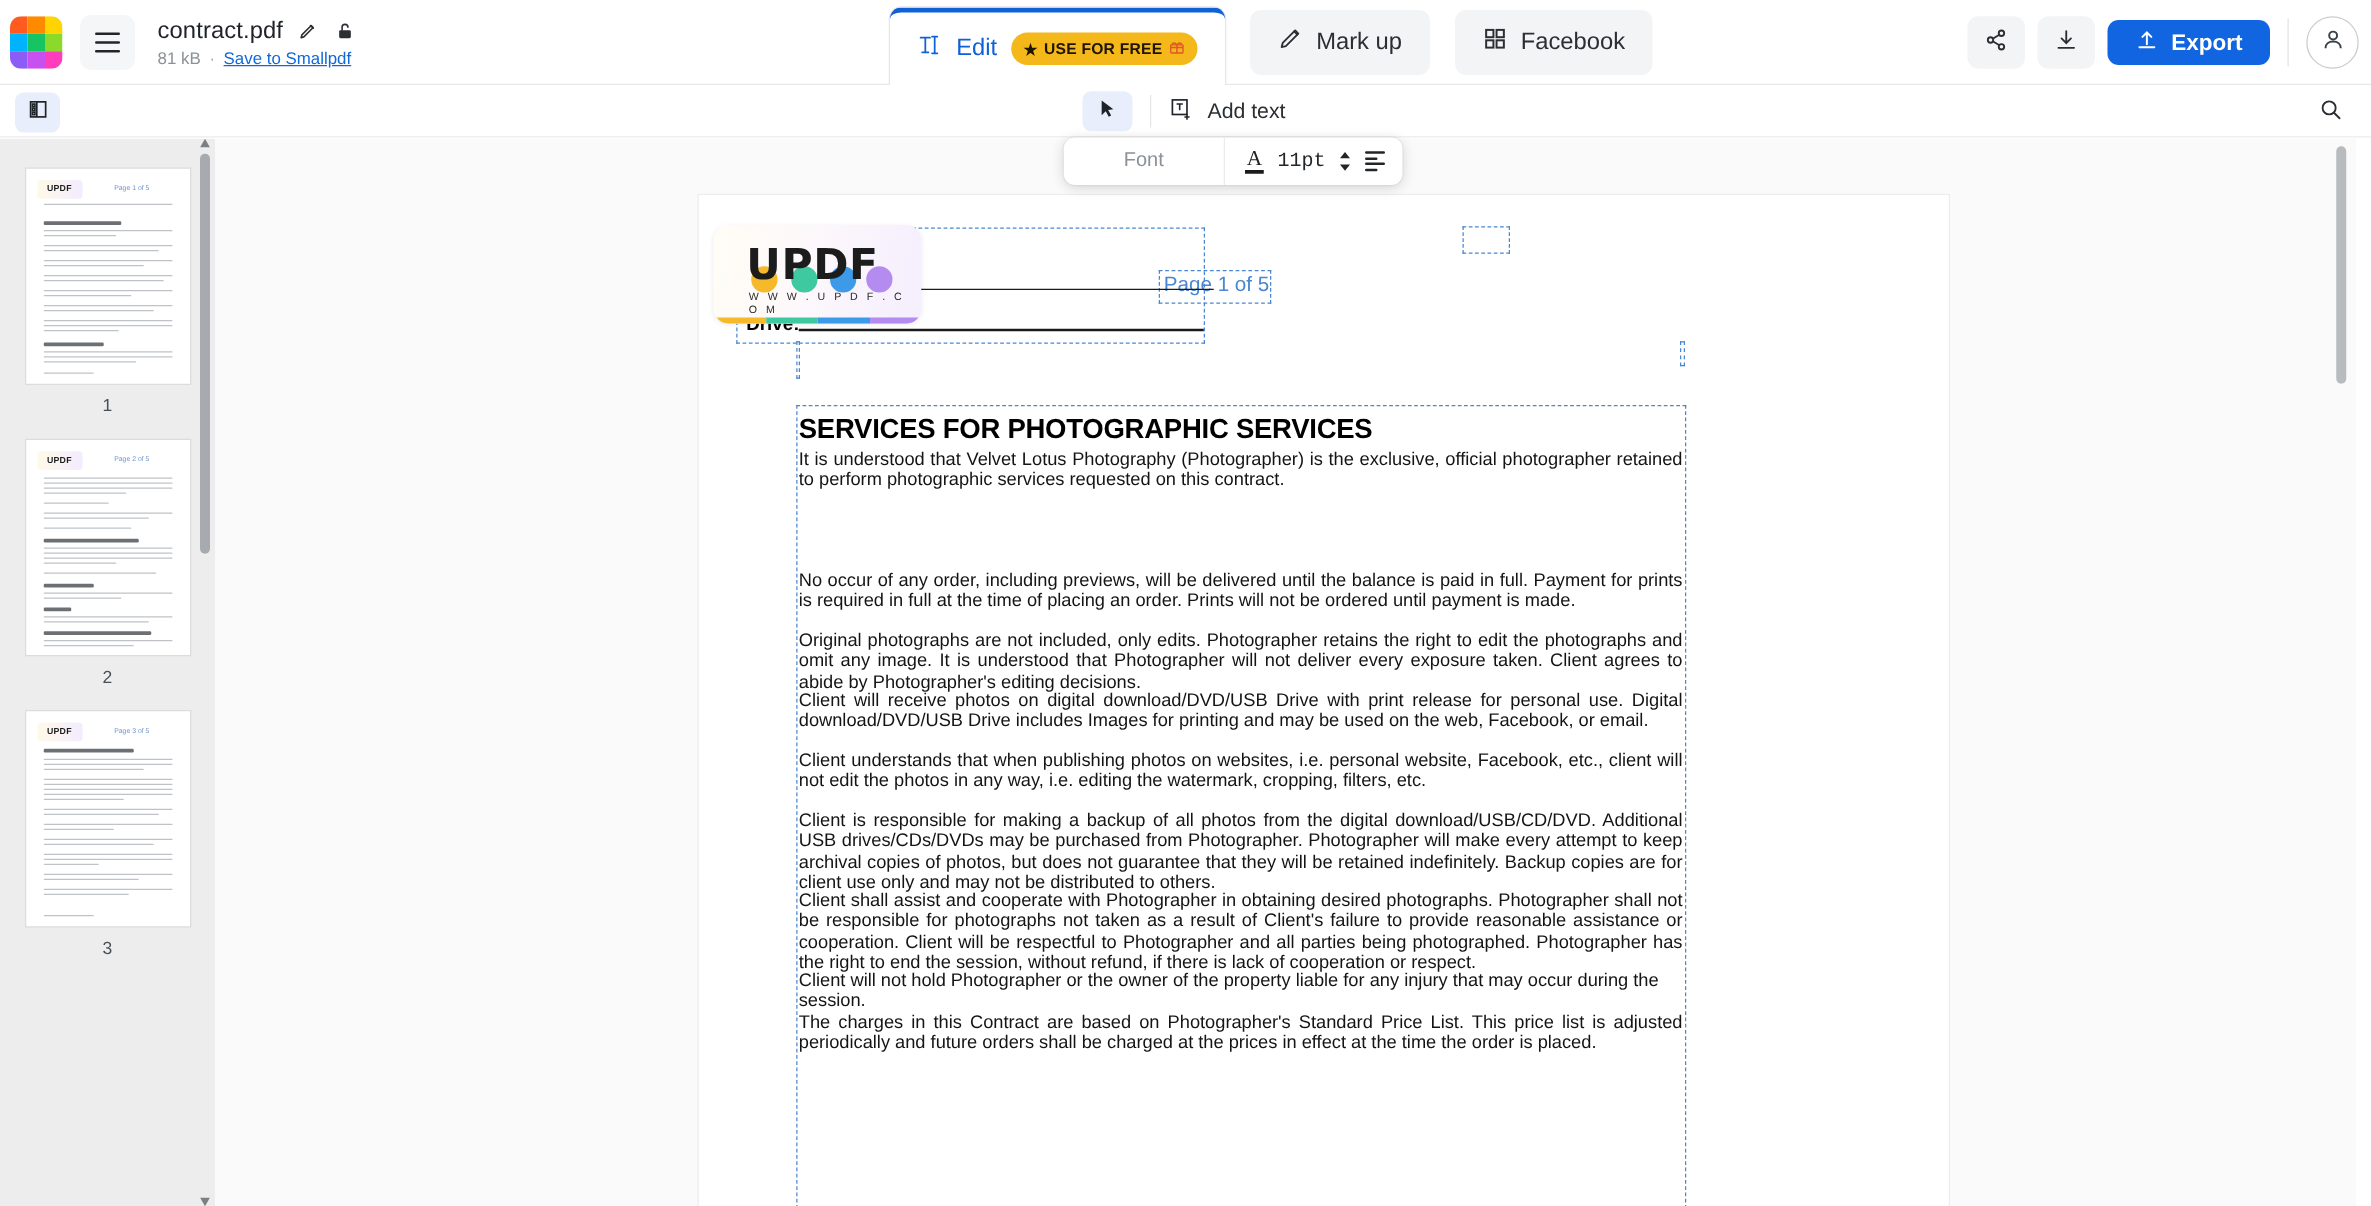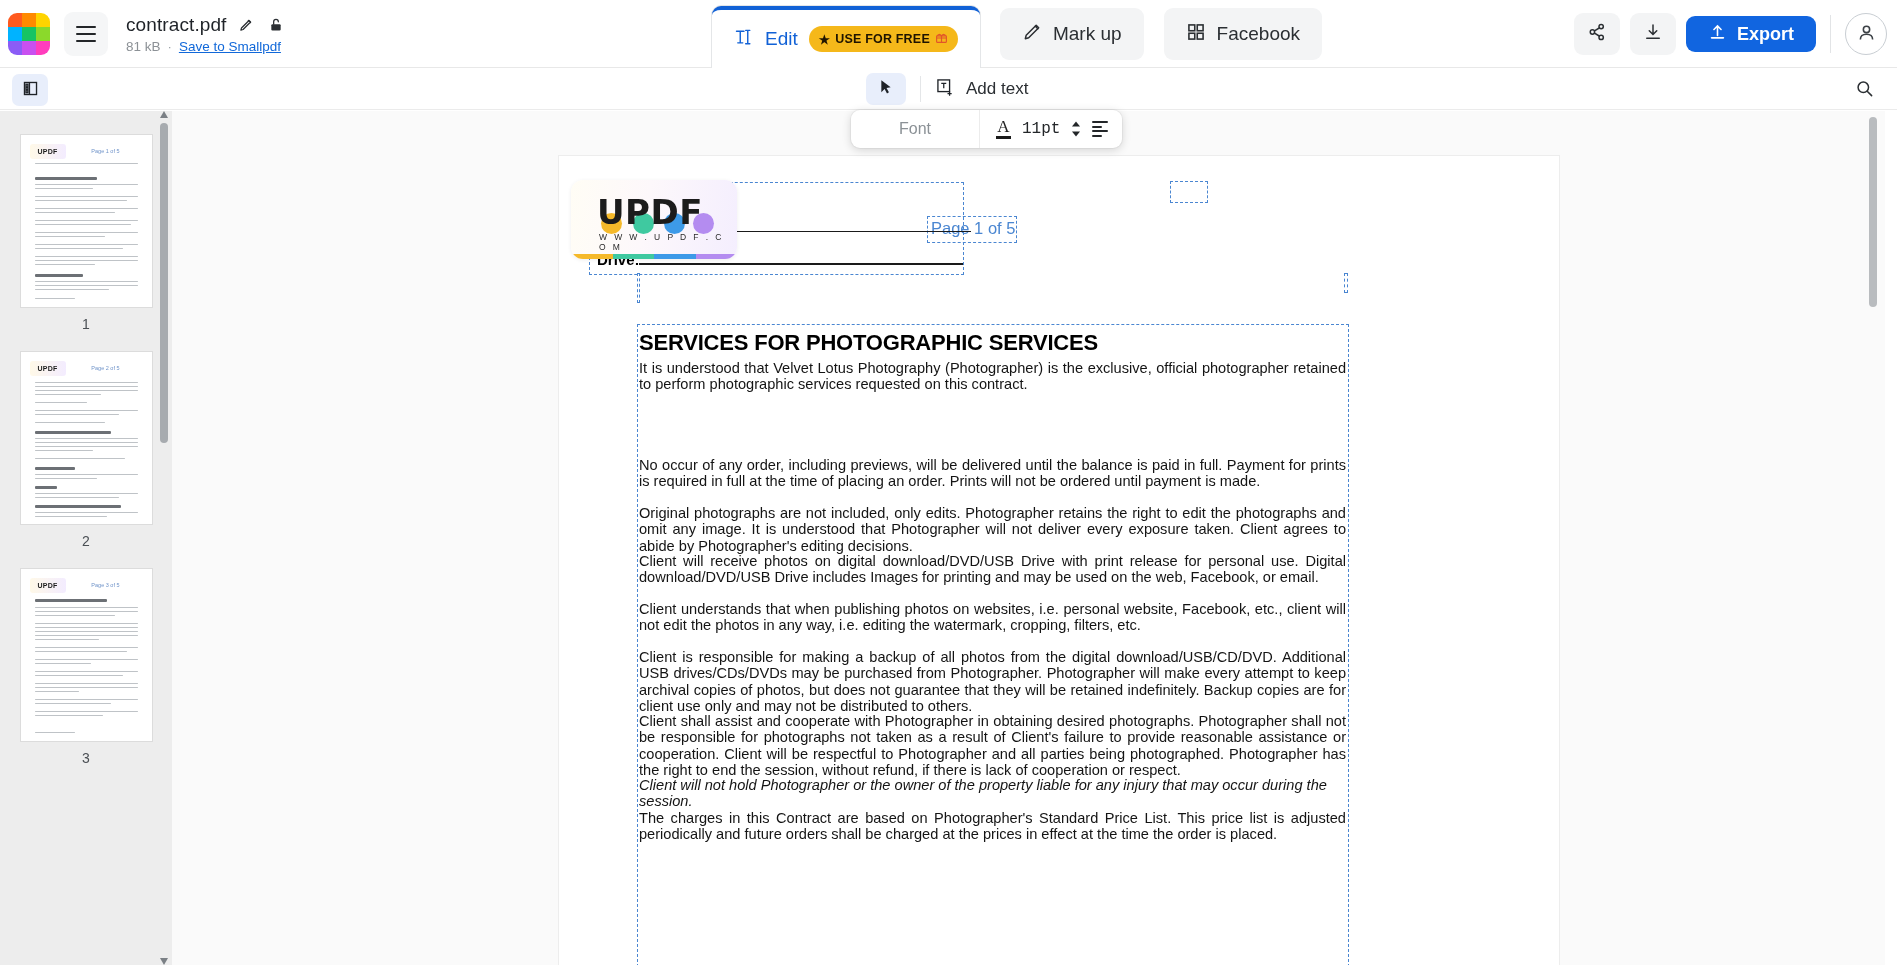--- a/index.html
+++ b/index.html
@@ -152,21 +152,21 @@
     position:absolute; left: 387px; top: 45px; width: 1000px; height: 1294px;
     background:#fff; box-shadow: 0 0 0 1px #ededed;
   }
 
   
   .tbox { position:absolute; border: 1.6px dashed #4a86d1; }
 
   .doc-text { position:absolute; color:#111; font-family:"Liberation Sans", sans-serif; }
 
   .para { font-size: 14.6px; line-height: 1.12; text-align: justify; color:#141414; }
-  .para.nj { text-align: left; font-style: italic; }
+  .para.nj { text-align: left; }
 
   .doc-title { font-size: 22px; font-weight: bold; letter-spacing: -0.2px; color:#000; }
 
   .hline { position:absolute; background:#1a1a1a; height:1.4px; }
 
   .updf-wm {
     position:absolute; left: 12px; top: 24px; width: 166px; height: 79px;
     border-radius: 12px; overflow:hidden;
     background: linear-gradient(100deg,#fffdf5 0%, #fdf8fb 45%, #f4eefe 100%);
     box-shadow: 0 1px 4px rgba(0,0,0,.07);

